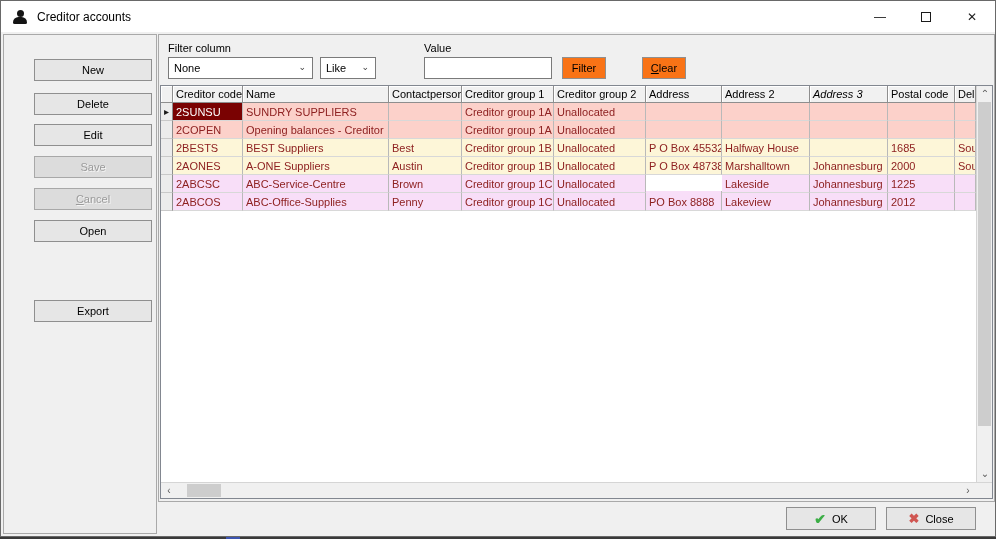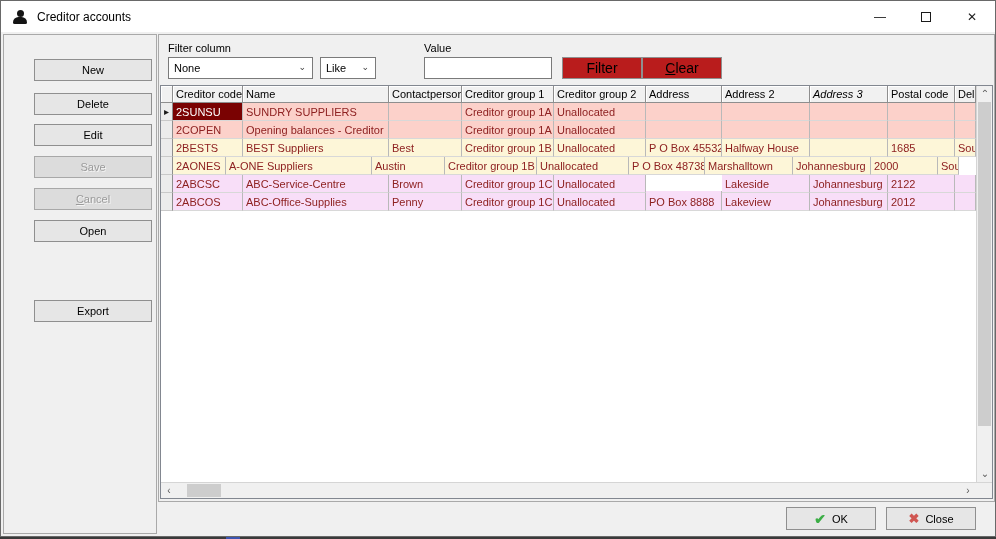--- a/index.html
+++ b/index.html
@@ -34,22 +34,22 @@
 
   
   .main-panel { position:absolute; left:157px; top:33px; width:837px; height:468px;
                 background:#f0f0f0; border:1px solid #a9a9a9; }
   .flabel { position:absolute; font-size:11px; color:#000; }
   .combo { position:absolute; height:22px; background:#fff; border:1px solid #7a7a7a;
            font-size:11px; color:#000; display:flex; align-items:center; padding-left:5px; }
   .combo .chev { position:absolute; right:6px; top:4px; color:#404040; font-size:9px; }
   .tinput { position:absolute; height:22px; background:#fff; border:1px solid #7a7a7a;
             font-size:11px; padding:0 4px; font-family:"Liberation Sans", sans-serif; }
-  .fbtn { position:absolute; height:22px; width:80px; background:#b91c1c; border:1px solid #8f8f8f;
-          font-size:14px; color:#000; display:flex; align-items:center; justify-content:center; }
+  .fbtn { position:absolute; height:22px; width:44px; background:#f97316; border:1px solid #8f8f8f;
+          font-size:11px; color:#000; display:flex; align-items:center; justify-content:center; }
 
   
   .grid { position:absolute; left:1px; top:50px; width:833px; height:414px;
           border:1px solid #828790; background:#fff; display:flex; flex-direction:column; }
   .grid-main { flex:1; display:flex; min-height:0; }
   .grid-table { width:815px; display:flex; flex-direction:column; background:#fff; overflow:hidden; }
   .g-header { height:17px; display:flex; flex:none; }
   .g-row { height:18px; display:flex; flex:none; }
   .g-cell { height:100%; padding:0 3px; font-size:11px; white-space:nowrap; overflow:hidden;
             display:flex; align-items:center; border-right:1px solid #b9b9b9;
@@ -190,42 +190,42 @@
                 <div class="g-cell g-data" style="width: 92px;">Creditor group 1B</div>
                 <div class="g-cell g-data" style="width: 92px;">Unallocated</div>
                 <div class="g-cell g-data" style="width: 76px;">P O Box 45532</div>
                 <div class="g-cell g-data" style="width: 88px;">Halfway House</div>
                 <div class="g-cell g-data" style="width: 78px;"></div>
                 <div class="g-cell g-data" style="width: 67px;">1685</div>
                 <div class="g-cell g-data" style="width: 21px;">Sou</div>
               </div>
               <div class="g-row tone-cream">
                 <div class="g-cell g-sel" style="width: 12px;"></div>
-                <div class="g-cell g-data" style="width: 53px;">2AONES</div>
+                <div class="g-cell g-data" style="width: 70px;">2AONES</div>
                 <div class="g-cell g-data" style="width: 146px;">A-ONE Suppliers</div>
                 <div class="g-cell g-data" style="width: 73px;">Austin</div>
                 <div class="g-cell g-data" style="width: 92px;">Creditor group 1B</div>
                 <div class="g-cell g-data" style="width: 92px;">Unallocated</div>
                 <div class="g-cell g-data" style="width: 76px;">P O Box 48738</div>
                 <div class="g-cell g-data" style="width: 88px;">Marshalltown</div>
                 <div class="g-cell g-data" style="width: 78px;">Johannesburg</div>
                 <div class="g-cell g-data" style="width: 67px;">2000</div>
                 <div class="g-cell g-data" style="width: 21px;">Sou</div>
               </div>
               <div class="g-row tone-magenta">
                 <div class="g-cell g-sel" style="width: 12px;"></div>
                 <div class="g-cell g-data" style="width: 70px;">2ABCSC</div>
                 <div class="g-cell g-data" style="width: 146px;">ABC-Service-Centre</div>
                 <div class="g-cell g-data" style="width: 73px;">Brown</div>
                 <div class="g-cell g-data" style="width: 92px;">Creditor group 1C</div>
                 <div class="g-cell g-data" style="width: 92px;">Unallocated</div>
                 <div class="g-cell g-data" style="width: 76px; margin-top: 16px;">PO Box 9999</div>
                 <div class="g-cell g-data" style="width: 88px;">Lakeside</div>
                 <div class="g-cell g-data" style="width: 78px;">Johannesburg</div>
-                <div class="g-cell g-data" style="width: 67px;">2122</div>
+                <div class="g-cell g-data" style="width: 67px;">1225</div>
                 <div class="g-cell g-data" style="width: 21px;"></div>
               </div>
               <div class="g-row tone-magenta">
                 <div class="g-cell g-sel" style="width: 12px;"></div>
                 <div class="g-cell g-data" style="width: 70px;">2ABCOS</div>
                 <div class="g-cell g-data" style="width: 146px;">ABC-Office-Supplies</div>
                 <div class="g-cell g-data" style="width: 73px;">Penny</div>
                 <div class="g-cell g-data" style="width: 92px;">Creditor group 1C</div>
                 <div class="g-cell g-data" style="width: 92px;">Unallocated</div>
                 <div class="g-cell g-data" style="width: 76px;">PO Box 8888</div>

